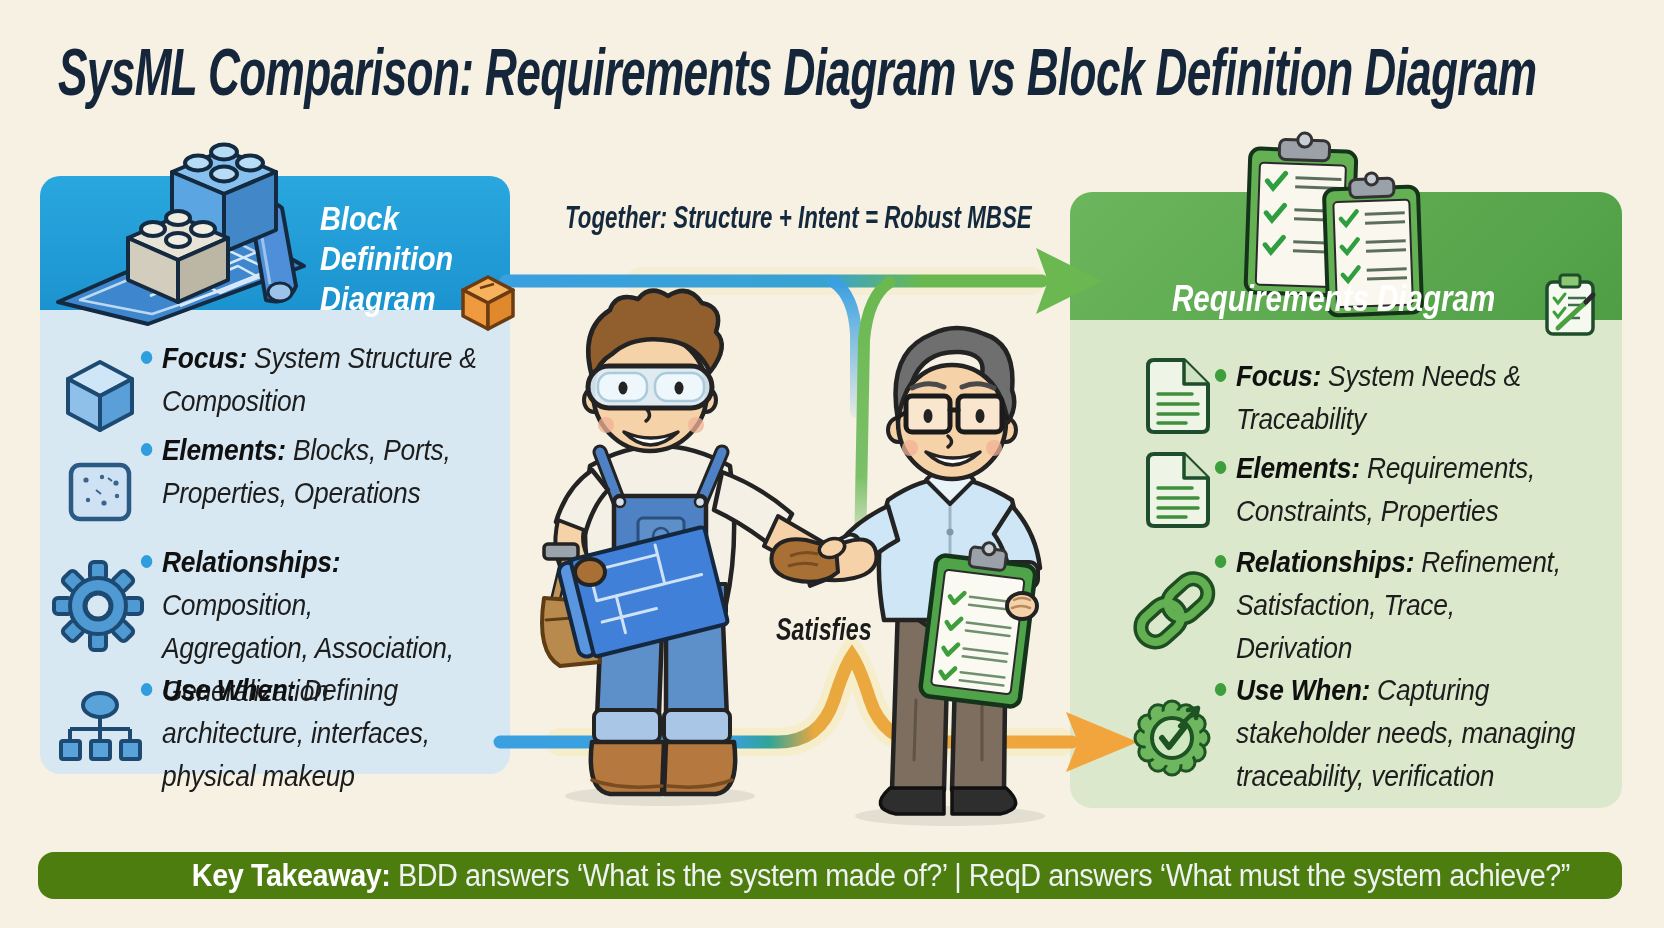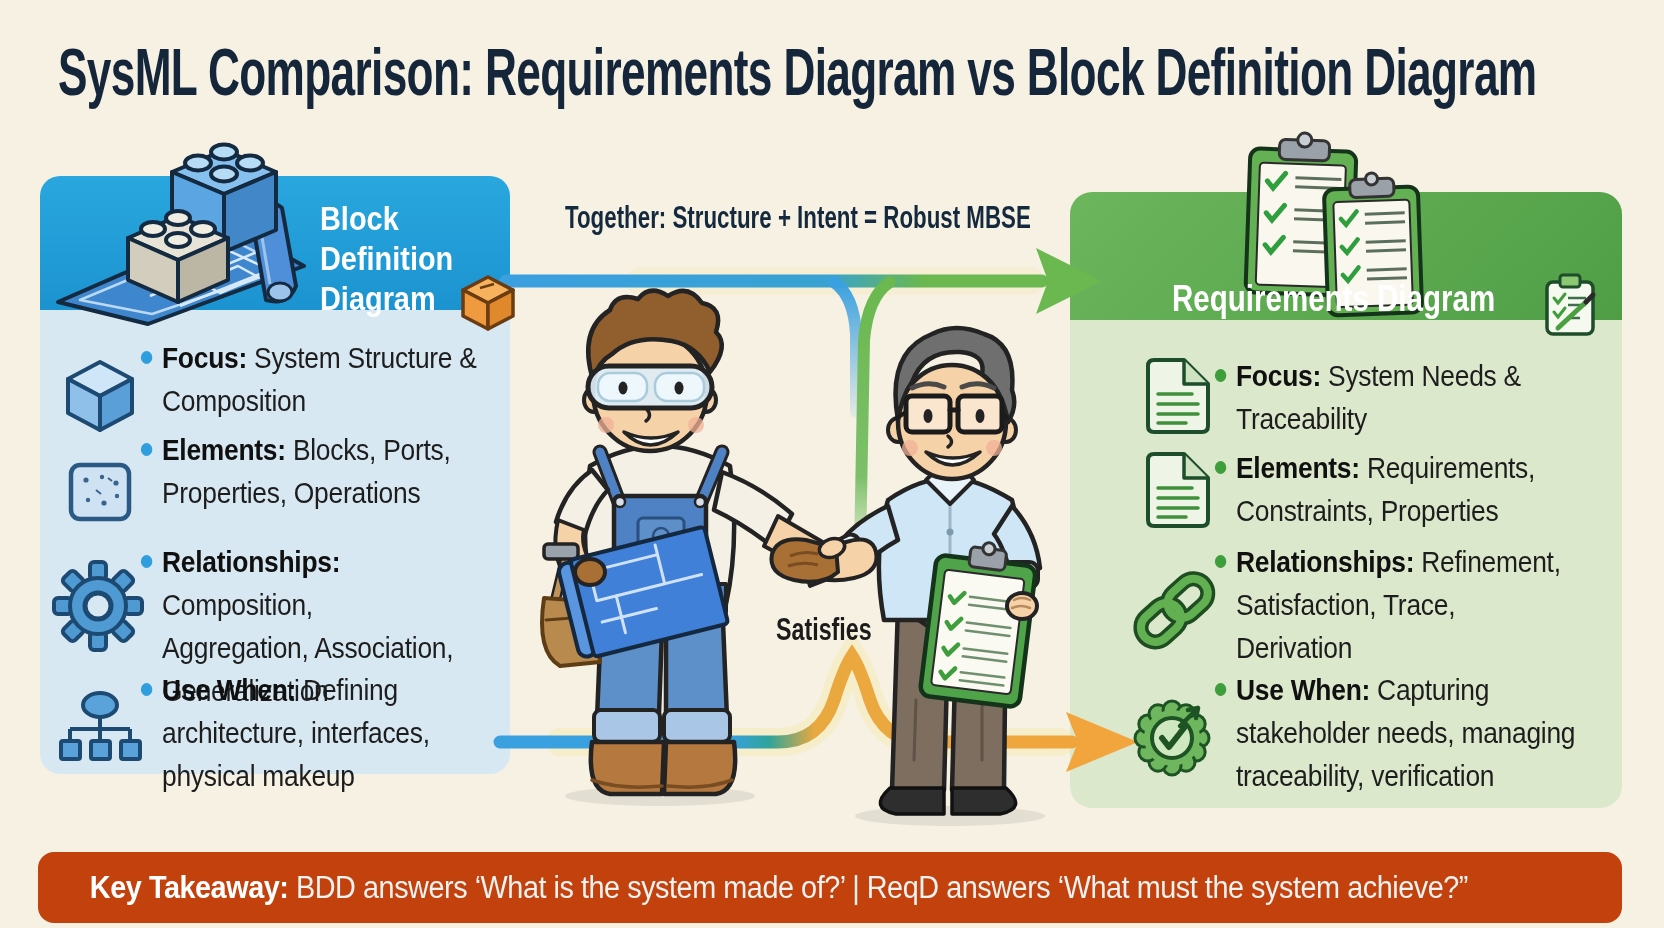--- a/index.html
+++ b/index.html
@@ -1,18 +1,18 @@
 <!DOCTYPE html>
 <html><head>
 <meta charset="utf-8">
 <style>
   html,body{margin:0;padding:0;background:#e8e4d8;}
   .canvas{position:relative;width:1664px;height:928px;background:#f6f1e3;overflow:hidden;
           font-family:"Liberation Sans","DejaVu Sans",sans-serif;}
-  .layer-text{position:absolute;inset:0;z-index:10;pointer-events:none;}
+  .layer-text{position:absolute;inset:0;z-index:10;pointer-events:none;font-style:italic;}
   .title{position:absolute;left:58px;top:34px;margin:0;font-size:66px;font-weight:700;
          color:#15263a;white-space:nowrap;letter-spacing:-1px;
          transform:scaleX(0.67);transform-origin:left top;}
   .panel{position:absolute;z-index:1;}
   .bdd-header{left:40px;top:176px;width:470px;height:134px;border-radius:20px 20px 0 0;
               background:linear-gradient(180deg,#2aa7de,#1b93d0);}
   .bdd-body{left:40px;top:310px;width:470px;height:464px;border-radius:0 0 20px 20px;
             background:#d8e8f2;}
   .reqd-header{left:1070px;top:192px;width:552px;height:128px;border-radius:22px 22px 0 0;
                background:linear-gradient(135deg,#6cb65d,#4f9e45);}
@@ -25,22 +25,22 @@
   .center-caption{position:absolute;left:565px;top:200px;font-size:31px;font-weight:700;color:#14293d;
                   white-space:nowrap;transform:scaleX(0.72);transform-origin:left top;}
   .satisfies{position:absolute;left:776px;top:612px;font-size:31px;font-weight:700;color:#1b1b1b;
              white-space:nowrap;transform:scaleX(0.75);transform-origin:left top;}
   .b-row{position:absolute;font-size:30px;line-height:43px;color:#1d1d1d;letter-spacing:-0.3px;
          transform:scaleX(0.88);transform-origin:left top;}
   .b-row b{font-weight:700;color:#101010;}
   .dot{position:absolute;left:-24px;top:15px;width:13px;height:13px;border-radius:50%;}
   .dot-blue{background:#2f9ede;}
   .dot-green{background:#3f9e3c;}
-  .footer-bar{position:absolute;left:38px;top:852px;width:1584px;height:71px;border-radius:16px;
-              background:#c2410c;z-index:9;display:flex;align-items:center;justify-content:flex-start;}
+  .footer-bar{position:absolute;left:38px;top:852px;width:1584px;height:47px;border-radius:16px;
+              background:#4d7c0f;z-index:9;display:flex;align-items:center;justify-content:flex-end;}
   .footer-text{font-size:31px;color:#eef2f0;letter-spacing:-0.5px;white-space:nowrap;
                transform:scaleX(0.93);}
   .footer-text b{font-weight:700;color:#ffffff;}
   svg.art{position:absolute;left:0;top:0;z-index:5;pointer-events:none;}
 </style>
 </head>
 <body>
 
 <div class="canvas">
 

